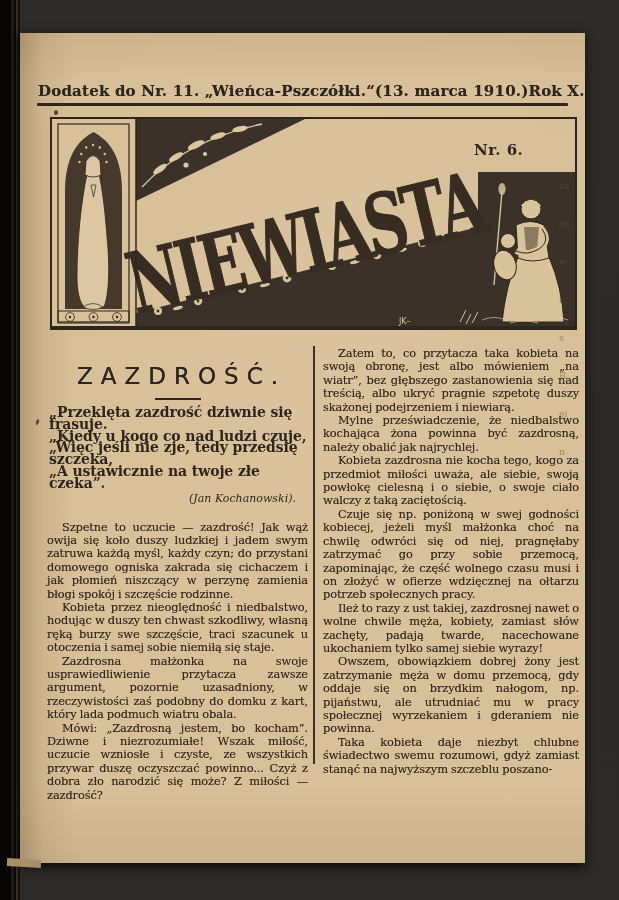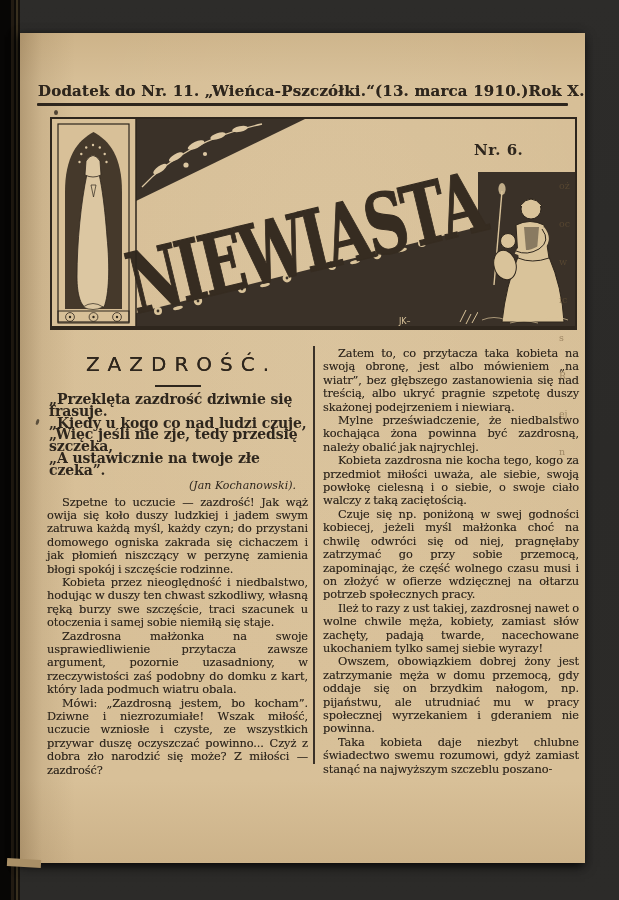--- a/index.html
+++ b/index.html
@@ -32,27 +32,27 @@
   .header-rule{position:absolute;left:17px;top:70px;width:531px;height:3px;background:#2e261d;border-radius:1px;}
   .speck{position:absolute;background:#2e261d;border-radius:50%;}
   .speck.s1{left:34px;top:77px;width:4px;height:5px;opacity:.8;}
   .speck.s2{left:16px;top:386px;width:3px;height:6px;opacity:.7;transform:rotate(20deg);}
   .masthead{position:absolute;left:30px;top:84px;width:527px;height:215px;}
   .columns{position:absolute;left:27px;top:311px;width:532px;display:flex;align-items:flex-start;}
   .col-left{width:261px;}
   .col-divider{width:2px;height:418px;background:#3a3128;margin:2px 8px 0 5px;flex:none;}
   .col-right{flex:1;padding-top:3px;}
   h1.article-title{
-    margin:8px 0 0;text-align:center;color:#2e261d;
-    font-family:"DejaVu Sans",sans-serif;font-weight:normal;font-size:20px;
+    margin:19px 0 0;text-align:center;color:#2e261d;
+    font-family:"DejaVu Sans",sans-serif;font-weight:normal;font-size:23px;
     letter-spacing:8px;padding-left:8px;text-shadow:0 0 .6px #2e261d;
   }
   .title-rule{width:46px;height:2px;background:#2e261d;margin:9px auto 7px;}
   .epigraph{margin:0 0 2px 2px;font-size:14px;font-weight:bold;line-height:11.8px;letter-spacing:-.1px;}
-  .epigraph-attr{font-style:italic;font-weight:normal;text-align:right;margin:2px 12px 4px 0;font-size:11px;}
+  .epigraph-attr{font-style:italic;font-weight:normal;text-align:right;margin:2px 12px 16px 0;font-size:11px;}
   .body-par{
     margin:0;font-size:11.4px;line-height:13.4px;text-align:justify;
     text-indent:15px;word-spacing:-.4px;letter-spacing:-.12px;
     text-shadow:0 0 .35px rgba(46,38,29,.45);
   }
   .bleed{
     position:absolute;left:539px;top:134px;width:24px;height:430px;
     font-size:9.5px;line-height:38px;color:rgba(110,88,56,.55);
     filter:blur(.5px);text-align:left;pointer-events:none;
   }

